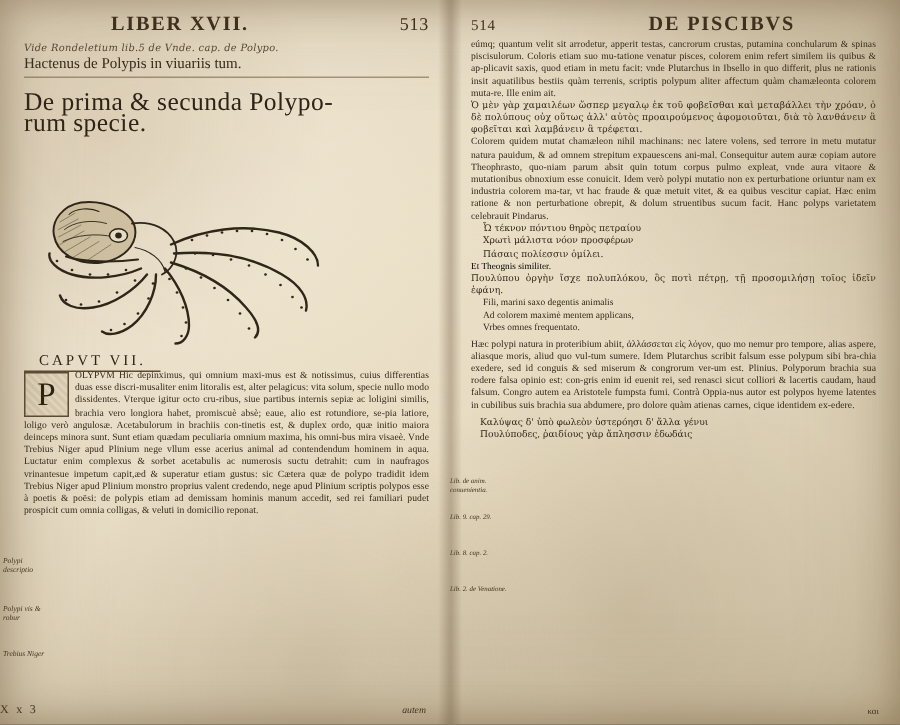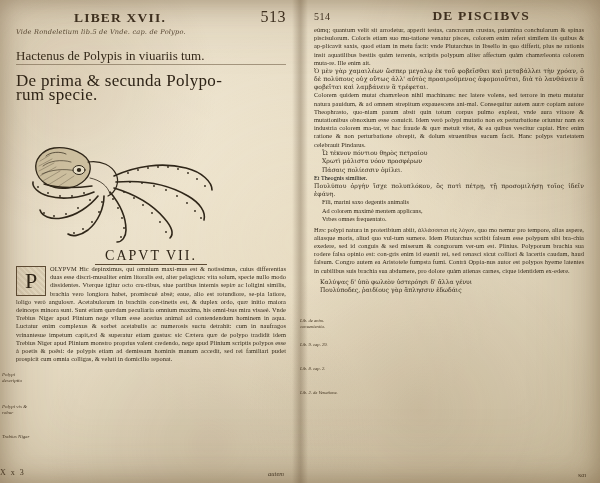--- a/index.html
+++ b/index.html
@@ -75,21 +75,21 @@
     letter-spacing: 1.2px;
     color: #3a2d1e;
     height: 18px;
   }
   .hdr .title {
     font-variant: small-caps;
     font-weight: 600;
     font-size: 13.5px;
   }
   .hdr.left-hdr { justify-content: flex-start; padding-left: 58px; }
-  .hdr.left-hdr .folio { margin-left: auto; font-size: 16px; letter-spacing: .5px; }
+  .hdr.left-hdr .folio { margin-left: auto; font-size: 12px; letter-spacing: .5px; }
   .hdr.right-hdr .folio { font-size: 10px; letter-spacing: .5px; margin-right: auto; }
   .hdr.right-hdr .title { margin-right: 54px; margin-left: 17px; }
 
   .greek, .latin, .body {
     color: #32281a;
     text-align: justify;
     -webkit-hyphens: auto;
     hyphens: auto;
   }
   .greek {
@@ -110,22 +110,22 @@
     margin-top: 2px;
     font-family: "DejaVu Serif", serif;
     font-size: 6.6px;
     line-height: 9px;
     color: #4a3a26;
     font-style: italic;
     letter-spacing: .2px;
     opacity: .92;
   }
   .hactenus {
-    margin-top: 14px;
-    font-size: 13px;
+    margin-top: 1px;
+    font-size: 10px;
     line-height: 9px;
     color: #352a1b;
   }
   .rule {
     border: 0;
     border-top: 1px solid #6a5740;
     margin: 4px 0 0 0;
     opacity: .55;
   }
   .section-title {
@@ -135,23 +135,23 @@
     line-height: 14px;
     color: #2e2417;
     letter-spacing: .3px;
   }
   .figure {
     height: 138px;
     margin: 2px 0 4px 0;
     position: relative;
   }
   .caput {
-    text-align: center;
+    text-align: left;
     font-variant: small-caps;
-    font-size: 14px;
+    font-size: 10px;
     letter-spacing: 2px;
     color: #2e2417;
     margin: 2px 0 1px 0;
   }
   .caput .ul { border-bottom: 1px solid #5c4a33; padding: 0 10px 1px 10px; }
 
   .dropcap-block { position: relative; }
   .dropcap {
     float: left;
     width: 30px;

